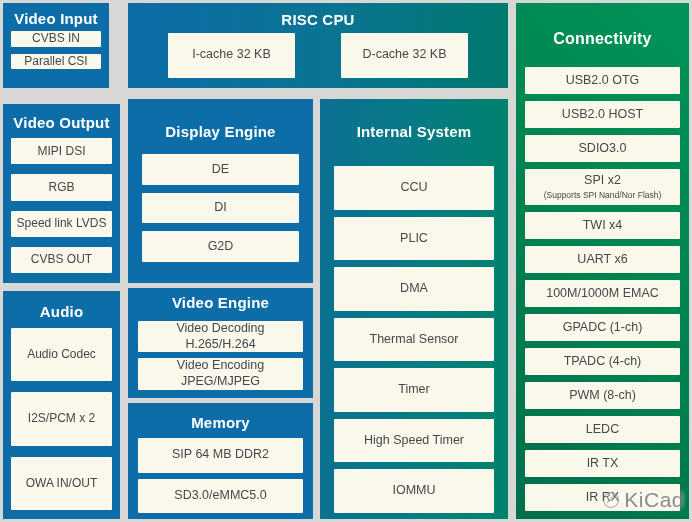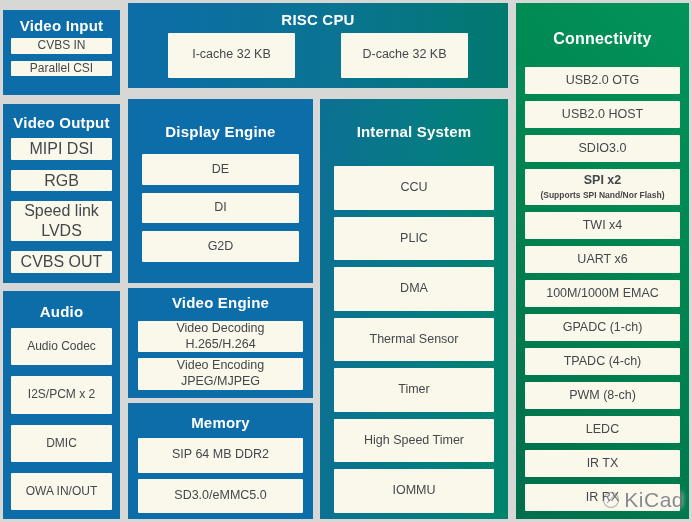--- a/index.html
+++ b/index.html
@@ -22,49 +22,49 @@
   .subnote{font-size:8.5px;margin-top:1px;}
   
   .p-vi .ptitle{padding:7px 0 4px;}
   .p-vi .boxes{gap:7px;padding:0 8px 19px;}
   .p-vi .box{font-size:12px;}
   .p-risc .ptitle{padding:8px 0 2px;}
   .p-risc .boxes{flex-direction:row;justify-content:center;align-items:center;gap:46px;padding:2px 0 10px;}
   .p-risc .box{flex:none;width:127px;height:45px;}
   .p-vo .ptitle{padding:10px 0 7px;}
   .p-vo .boxes{gap:10px;padding:0 8px 10px;}
-  .p-vo .box{font-size:16px;}
+  .p-vo .box{font-size:12px;}
   .p-au .ptitle{padding:12px 0 8px;}
   .p-au .boxes{gap:11px;padding:0 8px 9px;}
   .p-au .box{font-size:12px;}
   .p-de .ptitle{padding:24px 0 14px;}
   .p-de .boxes{gap:8px;padding:0 14px 21px;}
   .p-ve .ptitle{padding:6px 0 6px;}
   .p-ve .boxes{gap:6px;padding:4px 10px 10px;}
   .p-me .ptitle{padding:11px 0 7px;}
   .p-me .boxes{gap:6px;padding:0 10px 6px;}
   .p-is .ptitle{padding:24px 0 26px;}
   .p-is .boxes{gap:7px;padding:0 14px 6px;}
   .p-co .ptitle{font-size:16px;padding:27px 0 19px;}
   .p-co .boxes{gap:7px;padding:0 9px 8px;}
-  .box.grow{flex-grow:1.35;font-weight:bold;}
+  .box.grow{flex-grow:1.35;}
   
   .watermark{
     position:absolute;right:8px;bottom:10px;display:flex;align-items:center;gap:3px;
     color:rgba(105,107,109,.78);font-size:21px;letter-spacing:.5px;
     text-shadow:0 0 5px rgba(255,255,255,.9);
   }
   .wicon{width:20px;height:20px;opacity:.6;}
 </style>
 </head>
 <body>
 
 <div class="canvas">
 
-  <section class="panel blue p-vi" style="left:3px;top:10px;width:117px;height:85px">
+  <section class="panel blue p-vi" style="left:3px;top:3px;width:106px;height:85px">
     <h2 class="ptitle">Video Input</h2>
     <div class="boxes">
       <div class="box">CVBS IN</div>
       <div class="box">Parallel CSI</div>
     </div>
   </section>
 
   <section class="panel risc p-risc" style="left:128px;top:3px;width:380px;height:85px">
     <h2 class="ptitle">RISC CPU</h2>
     <div class="boxes">
@@ -81,21 +81,20 @@
       <div class="box">Speed link LVDS</div>
       <div class="box">CVBS OUT</div>
     </div>
   </section>
 
   <section class="panel blue p-au" style="left:3px;top:291px;width:117px;height:228px">
     <h2 class="ptitle">Audio</h2>
     <div class="boxes">
       <div class="box">Audio Codec</div>
       <div class="box">I2S/PCM x 2</div>
-      <div class="box">DMIC</div>
       <div class="box">OWA IN/OUT</div>
     </div>
   </section>
 
   <section class="panel blue p-de" style="left:128px;top:99px;width:185px;height:184px">
     <h2 class="ptitle">Display Engine</h2>
     <div class="boxes">
       <div class="box">DE</div>
       <div class="box">DI</div>
       <div class="box">G2D</div>

